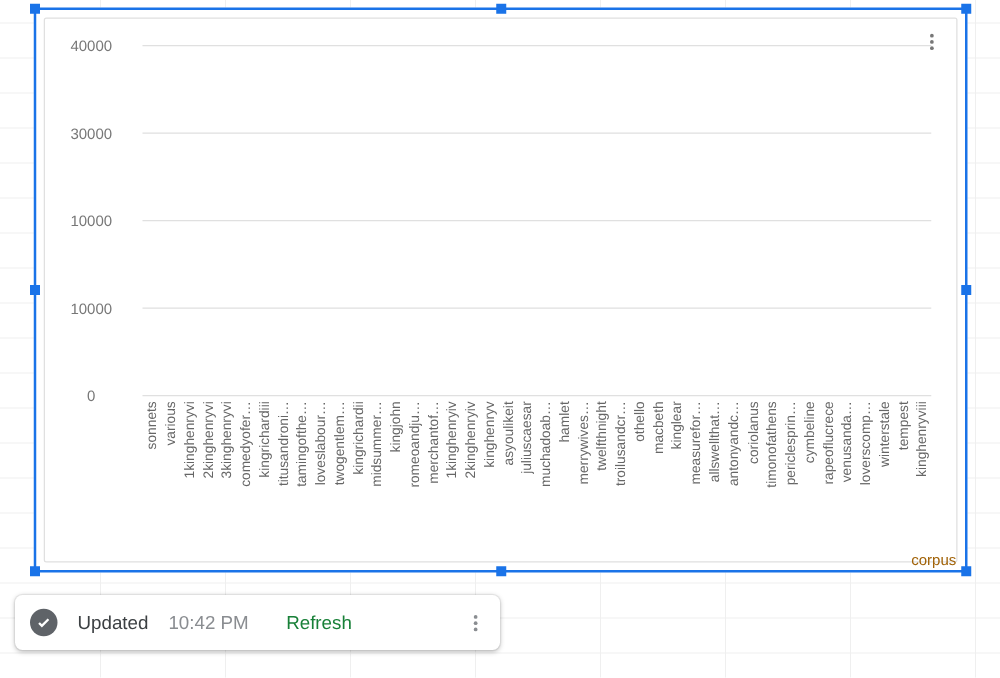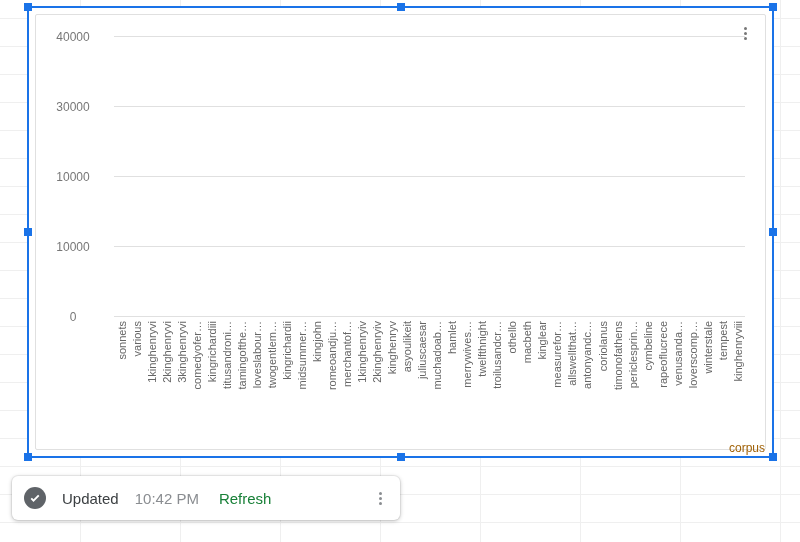--- a/index.html
+++ b/index.html
@@ -27,21 +27,21 @@
   .x-labels{position:absolute;left:78px;right:20px;top:306px;height:118px;display:flex}
   .x-slot{flex:1;min-width:0;position:relative}
   .x-lab{position:absolute;left:50%;top:0;transform-origin:left top;transform:rotate(-90deg) translate(-100%,-50%);font-size:11px;color:#666;white-space:nowrap}
   .x-title{position:absolute;left:0;right:0;top:426px;text-align:right;font-size:12px;color:#a16207}
   
   .refresh-bar{position:absolute;left:12px;bottom:22px;width:388px;height:44px;background:#fff;border-radius:6px;box-shadow:0 1px 4px rgba(0,0,0,.25),0 0 0 1px rgba(0,0,0,.05);display:flex;align-items:center;padding:0 6px 0 12px;box-sizing:border-box;gap:16px}
   .check-badge{width:22px;height:22px;border-radius:50%;background:#5f6368;display:flex;align-items:center;justify-content:center}
   .check-badge svg{width:12px;height:12px;fill:none;stroke:#fff;stroke-width:2.5}
   .rb-status{font-size:15px;color:#3c4043}
   .rb-time{font-size:15px;color:#8a8d91}
-  .rb-refresh{font-size:15px;color:#188038;font-weight:500;cursor:pointer;margin-left:4px}
+  .rb-refresh{font-size:15px;color:#188038;font-weight:500;cursor:pointer;margin-left:14px}
   .rb-kebab{margin-left:auto;width:28px;height:28px;border-radius:50%;display:flex;flex-direction:column;justify-content:center;align-items:center;gap:2px;cursor:pointer}
   .rb-kebab span{width:3px;height:3px;border-radius:50%;background:#8a8d91}
 </style>
 </head>
 <body>
 
 <div class="sheet-grid"></div>
 
 <div class="chart-frame">
   <div class="sel-handle tl"></div>

